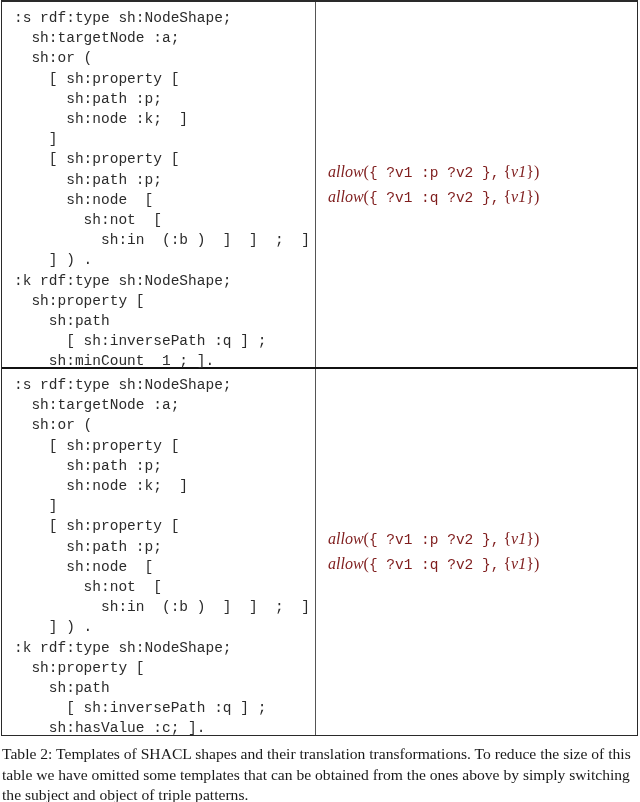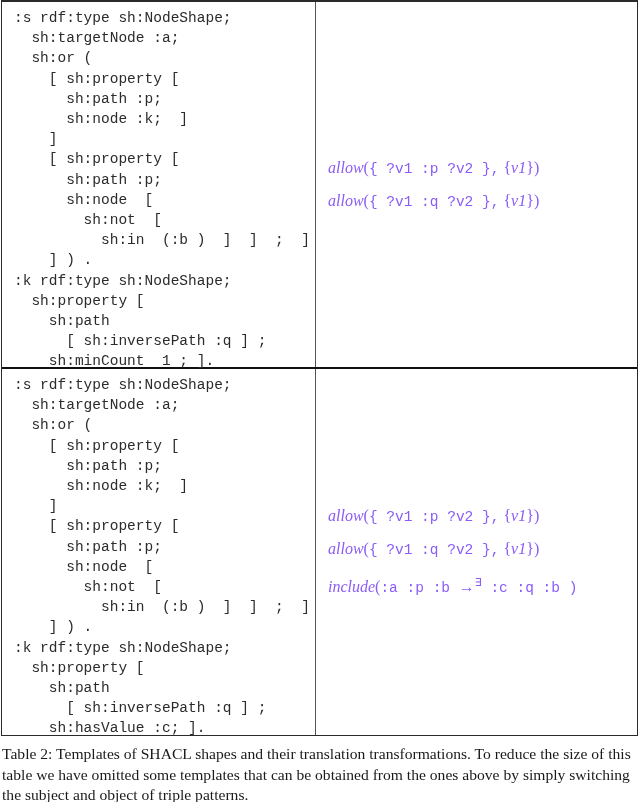--- a/index.html
+++ b/index.html
@@ -4,21 +4,21 @@
 <style>
   html, body { margin:0; padding:0; background:#ffffff; }
   body { width:640px; height:802px; position:relative; overflow:hidden; color:#1a1a1a; }
   .tbl { position:absolute; left:1px; top:0; width:637px; border:1px solid #2a2a2a; border-top:2px solid #2a2a2a; box-sizing:border-box; }
   .row { display:flex; position:relative; }
   .row.r1 { height:365px; border-bottom:2px solid #111; }
   .row.r2 { height:366px; }
   .cell-code { width:314px; border-right:1px solid #555; box-sizing:border-box; padding:6px 0 0 12px; }
   .cell-rule { flex:1; display:flex; align-items:center; padding-left:12px; }
   .code { font-family:"Liberation Mono", "DejaVu Sans Mono", monospace; font-size:14.5px; line-height:20.2px; white-space:pre; color:#2b2b2b; }
-  .rules { font-family:"Liberation Serif", serif; font-size:16px; line-height:32px; color:#8b5cf6; }
+  .rules { font-family:"Liberation Serif", serif; font-size:16px; line-height:23px; color:#7f1d1d; }
   .rules .fn { font-style:italic; }
   .rules .m { font-family:"Liberation Mono", monospace; font-size:14.5px; }
   .rules .v { font-style:italic; }
   .rules sup { font-size:11px; }
   .caption { position:absolute; left:2px; top:744px; width:636px; font-family:"Liberation Serif", serif; font-size:15.6px; line-height:20.5px; color:#1a1a1a; }
 </style>
 </head>
 <body>
 
 <div class="tbl">
@@ -68,19 +68,18 @@
 :k rdf:type sh:NodeShape;
   sh:property [
     sh:path
       [ sh:inversePath :q ] ;
     sh:hasValue :c; ].</div>
     </div>
     <div class="cell-rule">
       <div class="rules">
           <div><span class="fn">allow</span>(<span class="m">{ ?v1 :p ?v2 },</span>  {<span class="v">v1</span>})</div>
           <div><span class="fn">allow</span>(<span class="m">{ ?v1 :q ?v2 },</span>  {<span class="v">v1</span>})</div>
-          <div><span class="fn">include</span>(<span class="m">:a :p :b </span>→<sup>∃</sup><span class="m"> :c :q :b )</span></div>
         </div>
     </div>
   </div>
 </div>
 
 <div class="caption">Table 2: Templates of SHACL shapes and their translation transformations. To reduce the size of this table we have omitted some templates that can be obtained from the ones above by simply switching the subject and object of triple patterns.</div>
 
 </body></html>

